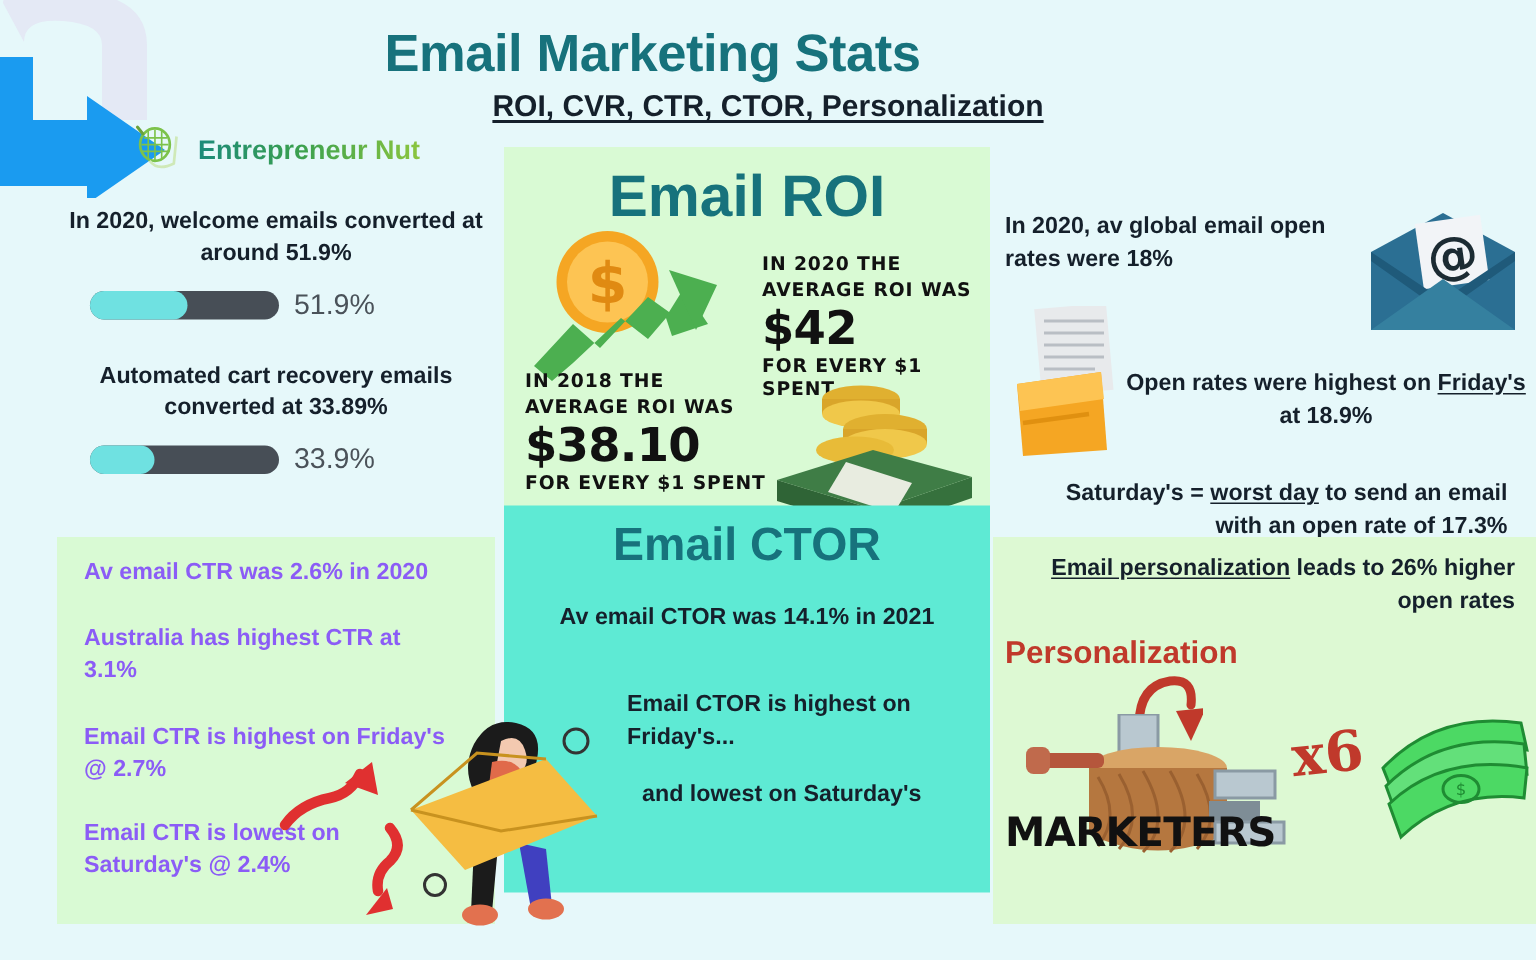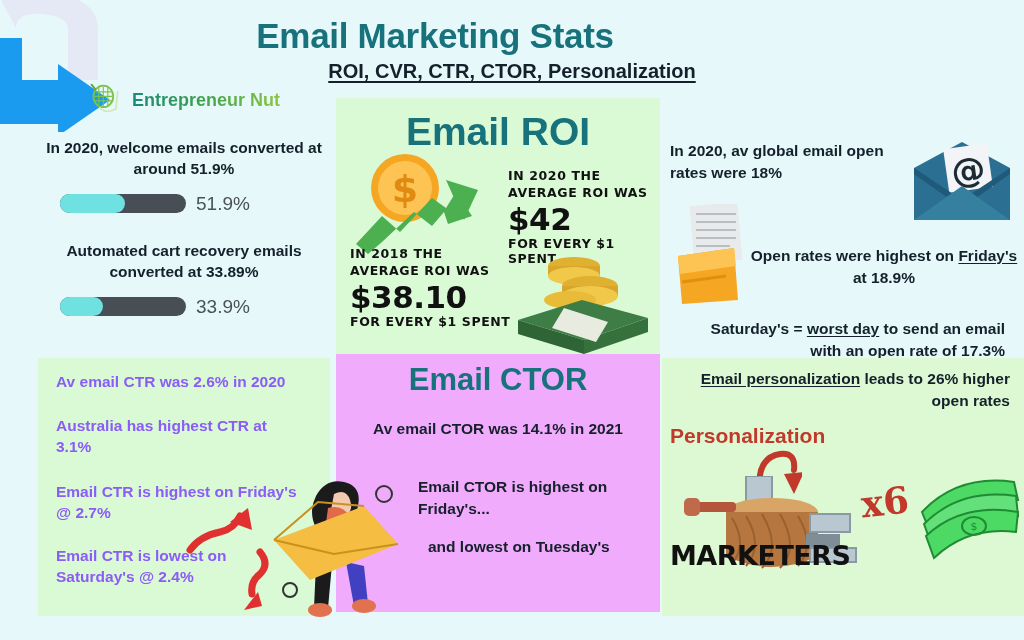--- a/index.html
+++ b/index.html
@@ -32,21 +32,21 @@
     -webkit-background-clip:text; background-clip:text; color:transparent; }
 
   
   .panel { position:absolute; }
   .panel-green { background:#d9fad4; }
 
   #panel-conversion { left:38px;  top:132px; width:292px; height:222px; background:#e6f8fa; }
   #panel-roi        { left:336px; top:98px;  width:324px; height:257px; }
   #panel-openrate   { left:662px; top:98px;  width:362px; height:257px; background:#e6f8fa;margin-top:36px; }
   #panel-ctr        { left:38px;  top:358px; width:292px; height:258px; }
-  #panel-ctor       { left:336px; top:354px; width:324px; height:258px; background:#f0abfc; }
+  #panel-ctor       { left:336px; top:337px; width:324px; height:258px; background:#5eead4; }
   #panel-personal   { left:662px; top:358px; width:362px; height:258px; background:#ddf9d3; }
 
   
   .conv-text { font-size:15.5px; font-weight:bold; color:#15202b; text-align:center;
                line-height:1.35; }
   .bar-row { display:flex; align-items:center; gap:10px; margin:13px 0 0 22px; }
   .bar-track { width:126px; height:19px; border-radius:10px; background:#474e56; position:relative; }
   .bar-fill { position:absolute; left:0; top:0; height:19px; border-radius:10px; background:#6fe1e1; }
   .bar-label { font-size:19px; color:#4a5259; }
 
@@ -221,21 +221,21 @@
     <path d="M2 72 L62 86 L126 76" stroke="#c8921f" stroke-width="2" fill="none"></path>
     <path d="M2 72 L46 34 L92 38" stroke="#c8921f" stroke-width="2" fill="none"></path>
     <circle cx="112" cy="26" r="8" fill="none" stroke="#333" stroke-width="2"></circle>
     <circle cx="18" cy="122" r="7" fill="none" stroke="#333" stroke-width="2"></circle>
   </svg>
 
   <div class="panel" id="panel-ctor">
     <div class="ctor-title">Email CTOR</div>
     <div class="ctor-text" style="left:16px; top:64px; width:292px; text-align:center;">Av email CTOR was 14.1% in 2021</div>
     <div class="ctor-text" style="left:82px; top:122px; width:200px;">Email CTOR is highest on Friday's...</div>
-    <div class="ctor-text" style="left:92px; top:182px; width:228px;">and lowest on Tuesday's</div>
+    <div class="ctor-text" style="left:92px; top:182px; width:228px;">and lowest on Saturday's</div>
   </div>
 
   <div class="panel" id="panel-personal">
     <div class="pers-head">
       <span class="u">Email personalization</span><span> leads to 26% higher open rates</span>
     </div>
 
     <div class="pers-word">Personalization</div>
 
     <svg class="ill" style="left:92px; top:88px;" width="48" height="56" viewBox="0 0 48 56">

